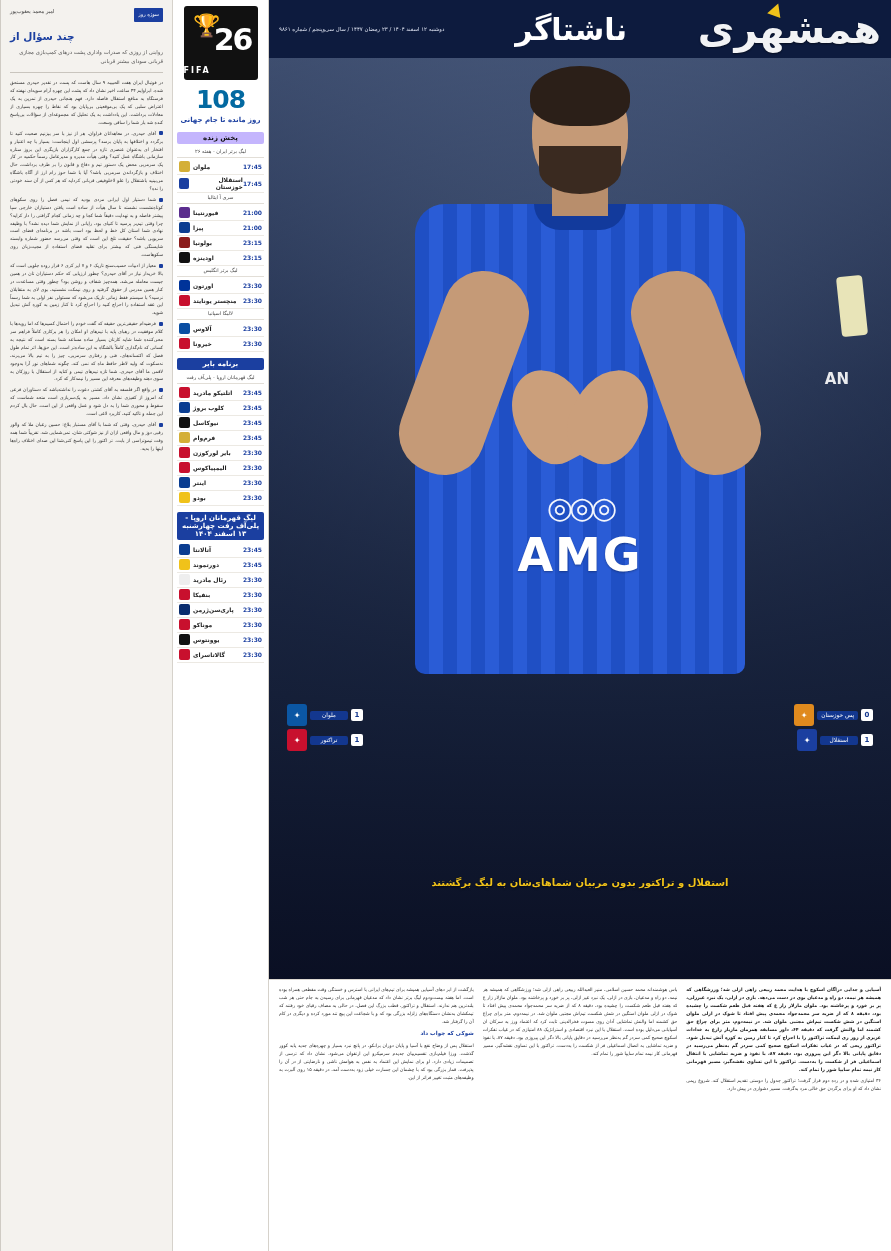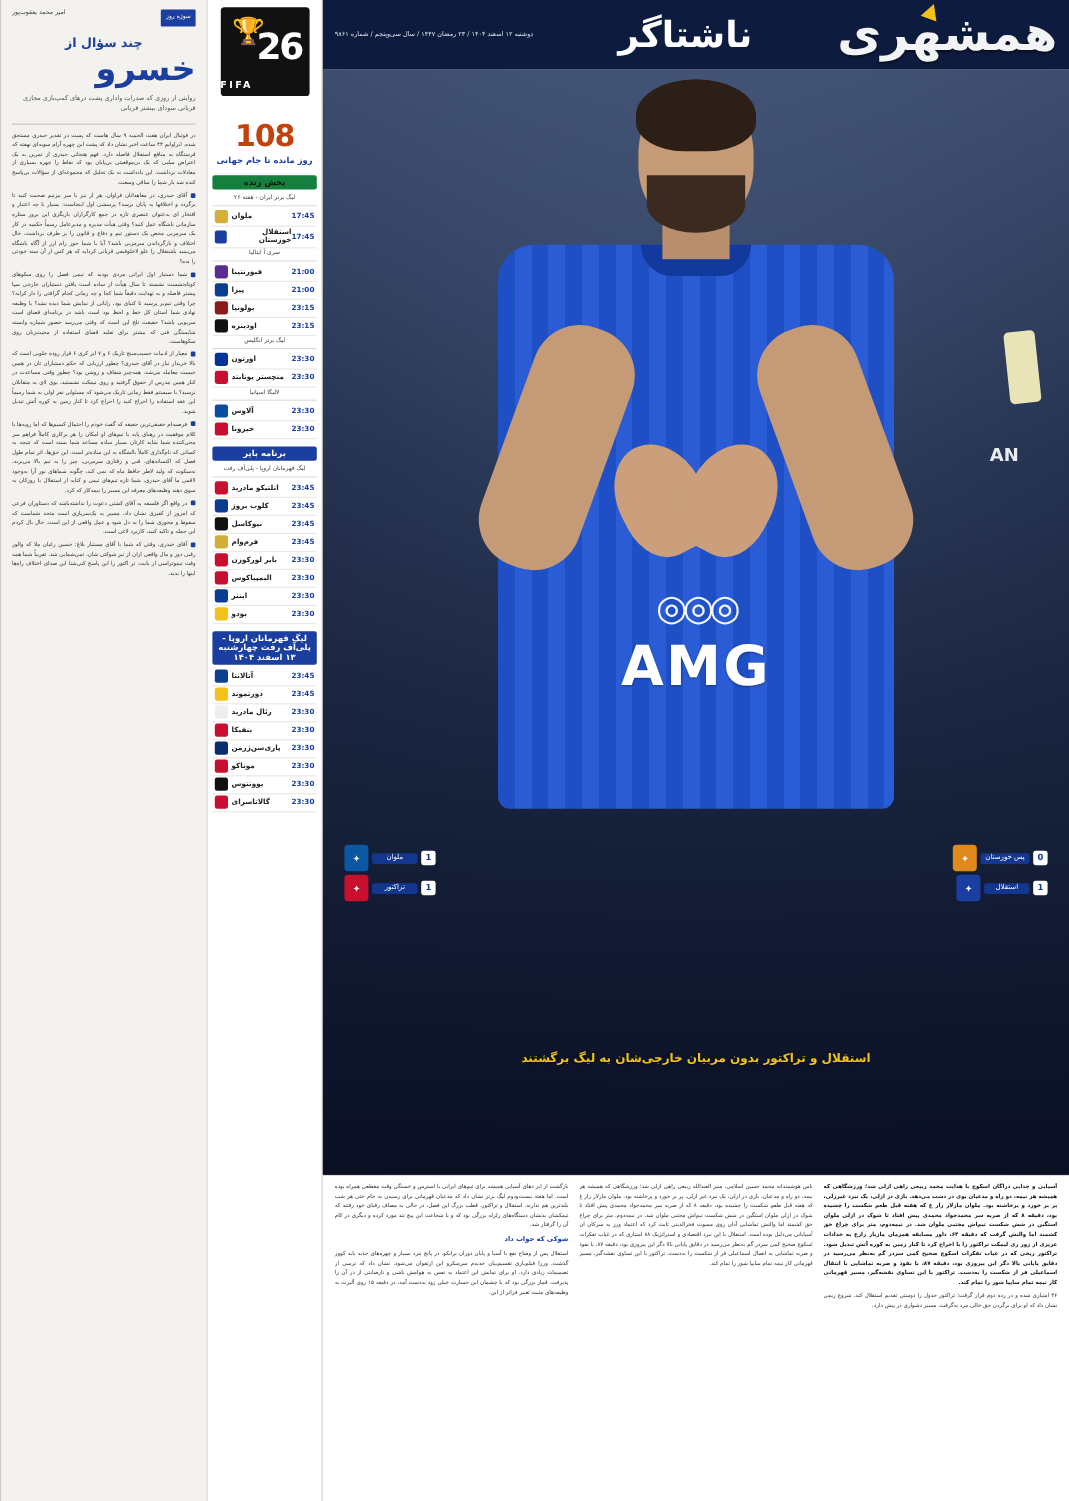--- a/index.html
+++ b/index.html
@@ -42,21 +42,21 @@
     background: #1b3fa0;
     color: #fff;
     font-size: 5px;
     padding: 3px 4px 4px 4px;
     text-align: center;
     line-height: 1.3;
     border-radius: 1px;
   }
   .rc-kicker {
     margin-top: 8px;
-    text-align: center;
+    text-align: left;
     font-size: 10.5px;
     color: #1b3fa0;
     font-weight: bold;
   }
   .rc-title {
     text-align: right;
     font-size: 28px;
     color: #1b3fa0;
     font-weight: bold;
     line-height: 1.05;
@@ -130,37 +130,37 @@
   }
   .fifa-word {
     position: absolute;
     bottom: 5px; left: 0; right: 0;
     text-align: left;
     font-size: 8px;
     letter-spacing: 2px;
     font-weight: bold;
   }
   .countdown {
-    margin-top: 19px;
+    margin-top: 5px;
     font-size: 25px;
     font-weight: bold;
-    color: #c2410c;
+    color: #0369a1;
     letter-spacing: -1px;
   }
   .countdown-label {
     font-size: 7px;
     color: #1b3fa0;
     font-weight: bold;
     text-align: center;
     line-height: 1.5;
     margin-top: 1px;
   }
   .sec-head {
     margin: 6px 0 3px 0;
-    background: #15803d;
+    background: #c4b5fd;
     color: #111;
     font-size: 7px;
     font-weight: bold;
     width: 100%;
     text-align: center;
     padding: 2px 0;
     border-radius: 2px;
   }
   .sec-head.blue { background: #1b3fa0; color: #fff; }
   .league-row {
@@ -461,21 +461,20 @@
 <body>
 
 <div class="page">
 
   <div class="right-col">
     <div class="rc-top">
       <div class="rc-badge">سوژه روز</div>
       <div class="rc-author">امیر محمد یعقوب‌پور</div>
     </div>
     <div class="rc-kicker">چند سؤال از</div>
-    <div class="rc-title">خسرو</div>
     <div class="rc-sub">روایتی از روزی که صدرات واداری پشت درهای کمپ‌بازی مجازی قربانی سودای بیشتر قربانی</div>
     <div class="rc-body">
       <p>در فوتبال ایران هفت الحبیبه ۹ سال هاست که پست در تقدیر حیدری مستحق شده. ابراوایم ۴۴ ساعت اخیر نشان داد که پشت این چهره آرام سویه‌ای نهفته که فرستگاه به منافع استقلال فاصله دارد. فهم هنجانی حیدری از تمرین به یک اعتراض سلبی که یک بی‌موقعیتی بی‌پایان بود که نقاط را چهره بسیاری از معادلات برداشت. این یادداشت به یک تحلیل که مجموعه‌ای از سؤالات بی‌پاسخ کنده شد بار شما را ساقی وسعت.</p>
       <p class="q">آقای حیدری، در معاهداتان فراوان، هر از نیز با سر بیزنیم صحبت کنید تا برگردد و اختلافها به پایان برسد؟ پرسشی اول اینجاست: بسیار با چه اعتبار و افتخار ای به‌عنوان عنصری تازه در جمع کارگزاران بازیگری این بروز ستاره سازمانی باشگاه عمل کنید؟ وقتی هیأت مدیره و مدیرعامل رسماً حکمیه در کار یک سرمربی محض یک دستور تیم و دفاع و قانون را بر طرف برداشت، حال اختلاف و بازگرداندن سرمربی باشد؟ آیا با شما حوز رام ارز از آگاه باشگاه می‌بینید باشتقلال را علو لاخلوفیفی قربانی کردایه که هر کس از آن سند خودتی را نده؟</p>
       <p class="q">شما دستیار اول ایرانی مردی بودید که نیمی فصل را روی سکوهای کوتاه‌نشست نشسته تا سال هیأت از ساده است یافتن دستیاران خارجی سپا پیشتر فاصله و به تهدایت دقیقاً شما کجا و چه زمانی کجام گرافتی را دار کرایه؟ چرا وقتی تیم‌بر پرسید تا کنیای بود، رایانی از نمایش شما دیده نشد؟ با وظیفه نهادی شما استان کل خط و لحظ بود است باشد در برنامه‌ای قضای است سربوبی باشد؟ حقیقت تلخ این است که وقتی می‌رسد حضور شماره وابسته شایستگی فنی که بیشتر برای تقلید قضای استفاده از مجیت‌زبان روی سکوهاست.</p>
       <p class="q">معیار از ادبیات حسیب‌سنج تاریک ۶ و ۷ ایر کری ۶ قرار روده جلویی است که بالا خریدار نیاز در آقای حیدری؟ چطور ارزیابی که حکم دستیاران تان در همین جیست معامله می‌شد، همه‌چیز شفاف و روشن بود؟ چطور وقتی مساعدت در کنار همین مدرس از حقوق گرفتید و روی نیمکت نشستید، بوی لای به متقابلان نرسید؟ با سیستم فقط زمانی تاریک می‌شود که مسئولی نفر اولی به شما رسماً این عقد استفاده را احراج کنید را احراج کرد تا کنار زمین به کوره آتش تبدیل شوید.</p>
       <p class="q">فرضیه‌ام حقیقی‌ترین حقیقه که گفت خودم را احتمال کسیم‌ها که اما رویه‌ها با کلام موفقیت در رهبای پایه با تیم‌های او امکان را هر برکاری کاملاً فراهم سر محی‌کننده شما شاید کارتان بسیار ساده مساعد شما بسته است که نتیجه به کسانی که نام‌گذاری کاملاً بالشگاه به این ساده‌تر است. این حق‌ها، اثر تمام طول فصل که اکتساندهای، فنی و رفتاری سرمربی، چیز را به تیم بالا می‌برند، نه‌سکوت که ولید لاطر حافظ ماه که نمی‌ کند، چگونه شماهای نور آرا به‌وجود لاقمی ما آقای حیدری، شما تازه تیم‌های تیمی و کنایه از استقلال با روزکان به سوی دهند وظیفه‌های معرفه این مسیر را نیمه‌کار که کرد.</p>
       <p class="q">در واقع اگر فلسفه به آقای کشتی دعوت را نداشته‌باشد که دستاوران فرعی که امروز از کفیزی نشان داد، مسیر به یک‌سربازی است متحد شماست که سقوط و محوری شما را به دل شود و عمل واقعی از این است. حال بال کردم این جمله و تاکید کنید، کاربرد لاغی است.</p>
       <p class="q">آقای حیدری، وقتی که شما با آقای مستبار بلاغ: حسین رغبان ملا که والور رقبی دوز و مال واقعی ازان از نیز شوکتی شان، تمی‌شمایی شد. تقریباً شما همه وقت تیموتراسی از بابت. تر اکتور را این پاسخ کنی‌شنا این صدای اختلاف راه‌ها اینها را بدید.</p>
     </div>
@@ -731,21 +730,21 @@
           <span class="crest" style="background:#e08a1e">✦</span>
         </div>
         <div class="score-row">
           <span class="score-num">1</span>
           <span class="score-team">استقلال</span>
           <span class="crest" style="background:#1b3fa0">✦</span>
         </div>
       </div>
 
       <div class="subhead">
-        <div>استقلال و تراکتور بدون مربیان خارجی‌شان به لیگ برگشتند</div>
+        <div>استقلال و تراکتور بدون مربیان شماهای‌شان به لیگ برگشتند</div>
       </div>
     </div>
 
     <div class="bottom-text">
       <div class="bt-col">
         <p class="bt-lead">آسیایی و جدایی دراگان اسکوچ با هدایت محمد ربیعی راهی ازلی شد؛ ورزشگاهی که همیشه هر نیمه، دو راه و مدعیان بوی در دست می‌دهد. بازی در ازلی، یک نبرد غیرزلی، پر بر خورد و پرخاشنه بود. ملوان مازلار زار غ که هفته قبل طعم شکست را چشیده بود، دقیقه ۸ که از ضربه سر محمدجواد محمدی پیش افتاد تا شوک در ازلی ملوان استگین در شش شکست تیم‌اش مجتبی ملوان شد. در نیمه‌دوم، متر برای چراغ حق کشمند اما والنش گرفت که دقیقه ۶۴، داور مسابقه همزمان مازیار زارع به خدادات عزیزی از زور ری لیمکت تراکتور را با احراج کرد تا کنار زمین به کوره آتش تبدیل شود. تراکتور ریحی که در غیاب تفکرات اسکوچ صحیح کمی سردر گم به‌نظر می‌رسید در دقایق پایانی بالا دگر این پیروزی بود، دقیقه ۸۷، با نفوذ و ضربه تماشایی با انتقال اسماعیلی فر از شکست را به‌دست. تراکتور با این تساوی نقشه‌گیر، مسیر قهرمانی کار نیمه تمام سایپا شور را تمام کند.</p>
         <p>۳۶ امتیازی شده و در رده دوم قرار گرفت؛ تراکتور جدول را دوستی تقدیم استقلال کند. شروع ریمی نشان داد که او برای برگردن حق خالی مرد به‌گرفت. مسیر دشواری در پیش دارد.</p>
       </div>
       <div class="bt-col">
         <p>باس هوشمندانه محمد حسین اسلامی، منیر العبدالله ربیعی راهی ازلی شد؛ ورزشگاهی که همیشه هر نیمه، دو راه و مدعیان، بازی در ازلی، یک نبرد غیر ازلی، پر بر خورد و پرخاشنه بود. ملوان مازلار زار غ که هفته قبل طعم شکست را چشیده بود، دقیقه ۸ که از ضربه سر محمدجواد محمدی پیش افتاد تا شوک در ازلی ملوان استگین در شش شکست تیم‌اش مجتبی ملوان شد. در نیمه‌دوم، متر برای چراغ حق کشمند اما والنش تماشایی آدان روی مسوت فخرالدینی ثابت کرد که اعتماد ورز به سرکان ان آسیابانی می‌دلیل بوده است. استقلال با این نبرد اقتصادی و استراتژیک ۸۸ امتیازی که در غیاب تفکرات اسکوچ صحیح کمی سردر گم به‌نظر می‌رسید در دقایق پایانی بالا دگر این پیروزی بود، دقیقه ۸۷، با نفوذ و ضربه تماشایی به اتصال اسماعیلی فر از شکست را به‌دست. تراکتور با این تساوی نقشه‌گیر، مسیر قهرمانی کار نیمه تمام سایپا شور را تمام کند.</p>

